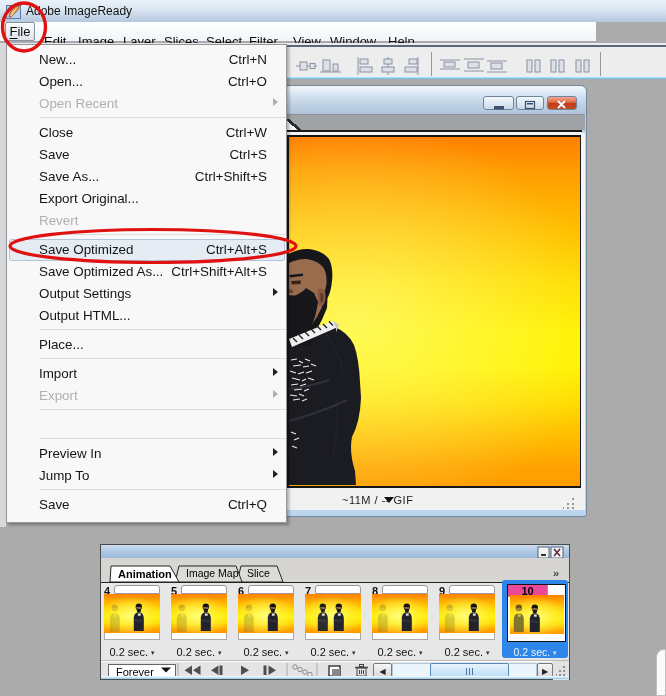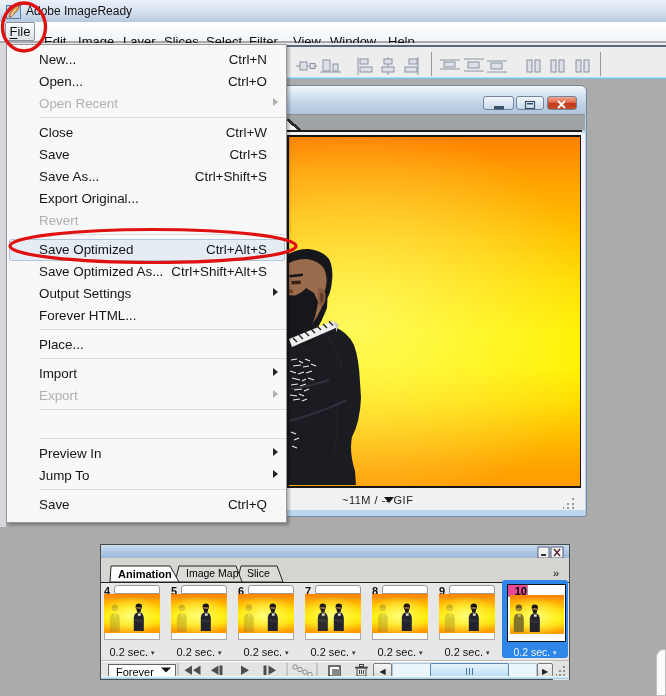--- a/index.html
+++ b/index.html
@@ -6,21 +6,21 @@
   html,body { width:666px; height:696px; overflow:hidden; }
   body { background:#ABABAB; font-family:"Liberation Sans", sans-serif; position:relative; }
   .abs { position:absolute; }
 
   
   #titlebar { left:0; top:0; width:666px; height:22px;
     background:linear-gradient(180deg,#EAF1F9 0%,#DCE7F3 40%,#C2D2E5 80%,#B6C8DD 100%); }
   #titletext { left:26px; top:4px; font-size:12px; color:#111; }
 
   
-  #menubar { left:0; top:22px; width:666px; height:20px;
+  #menubar { left:0; top:22px; width:596px; height:20px;
     background:linear-gradient(180deg,#FDFEFE, #F2F5F9);
     border-bottom:1px solid #A5A9B0; font-size:13px; color:#101010; }
   #menustrip { left:0; top:43px; width:666px; height:2px; background:#E9EBEF; }
   .mitem { position:absolute; top:12px; }
   u.k { text-decoration:underline; text-underline-offset:2px; }
   #filebtn { left:5px; top:0px; width:30px; height:19px; border:1px solid #8792A0;
     border-radius:2px; background:linear-gradient(180deg,#FAFBFC,#DDE3EA);
     box-shadow:inset 0 1px 0 #fff; text-align:center; padding-top:1px; }
 
   
@@ -100,22 +100,22 @@
       linear-gradient(180deg,#FF8000 0%,#FFB400 22%,#FFE000 45%,#FFF000 60%,#FFD800 75%,#FFA800 90%,#FF9400 100%);
     overflow:hidden; }
   .fbot { position:absolute; left:1px; top:50px; width:56px; height:7px; background:#fff;
     border:1px solid #aaa; border-top:none; }
   .ftime { position:absolute; left:0; top:63px; width:58px; text-align:center;
     font-size:11px; color:#111; }
 
   .tarr { font-size:7px; vertical-align:1.5px; color:#333; }
   #sel10 { left:401px; top:-3px; width:66px; height:78px; background:#2E86E8; border-radius:3px; }
   #card10 { left:5px; top:4px; width:59px; height:58px; background:#fff; border:1px solid #111; }
-  #numbox { left:0px; top:0px; width:20px; height:12px; font-size:10px; background:#ec4899; border:1px solid #999;
-    border-top:none; border-left:none; font-size:11px; font-weight:bold; text-align:right; }
+  #numbox { left:0px; top:0px; width:40px; height:12px; font-size:10px; background:#ec4899; border:1px solid #999;
+    border-top:none; border-left:none; font-size:11px; font-weight:bold; text-align:center; }
   #img10 { left:2px !important; top:10px !important; width:54px !important; height:39px !important; }
   #time10 { left:0; top:66px; width:66px; text-align:center; font-size:10.5px; color:#EAF3FD; }
   #time10 .tarr { color:#CFE3F7; }
   #forever { left:7px; top:3px; width:68px; height:15px; background:#fff; border:1px solid #666;
     font-size:11px; padding:1px 0 0 7px; }
   .sbtn { top:2px; width:19px; height:15px; background:linear-gradient(180deg,#F6F6F6,#D8D8D8);
     border:1px solid #7A7A7A; border-radius:2px; font-size:8px; text-align:center;
     padding-top:2.5px; color:#222; }
   #sbleft { left:272px; }
   #sbright { left:436px; width:16px; }
@@ -316,21 +316,21 @@
     </div>
   <div class="mi" style="top:238px">
       <span class="t">Output Settings</span>
       <span class="a"></span>
     </div>
   <div class="mi" style="top:216px">
       <span class="t">Save Optimized As...</span>
       <span class="s">Ctrl+Shift+Alt+S</span>
     </div>
   <div class="mi" style="top:260px">
-      <span class="t">Forever HTML...</span>
+      <span class="t">Output HTML...</span>
     </div>
   <div class="msep" style="top:284px"></div>
   <div class="mi" style="top:289px">
       <span class="t">Place...</span>
     </div>
   <div class="msep" style="top:313px"></div>
   <div class="mi" style="top:318px">
       <span class="t">Import</span>
       <span class="a"></span>
     </div>

